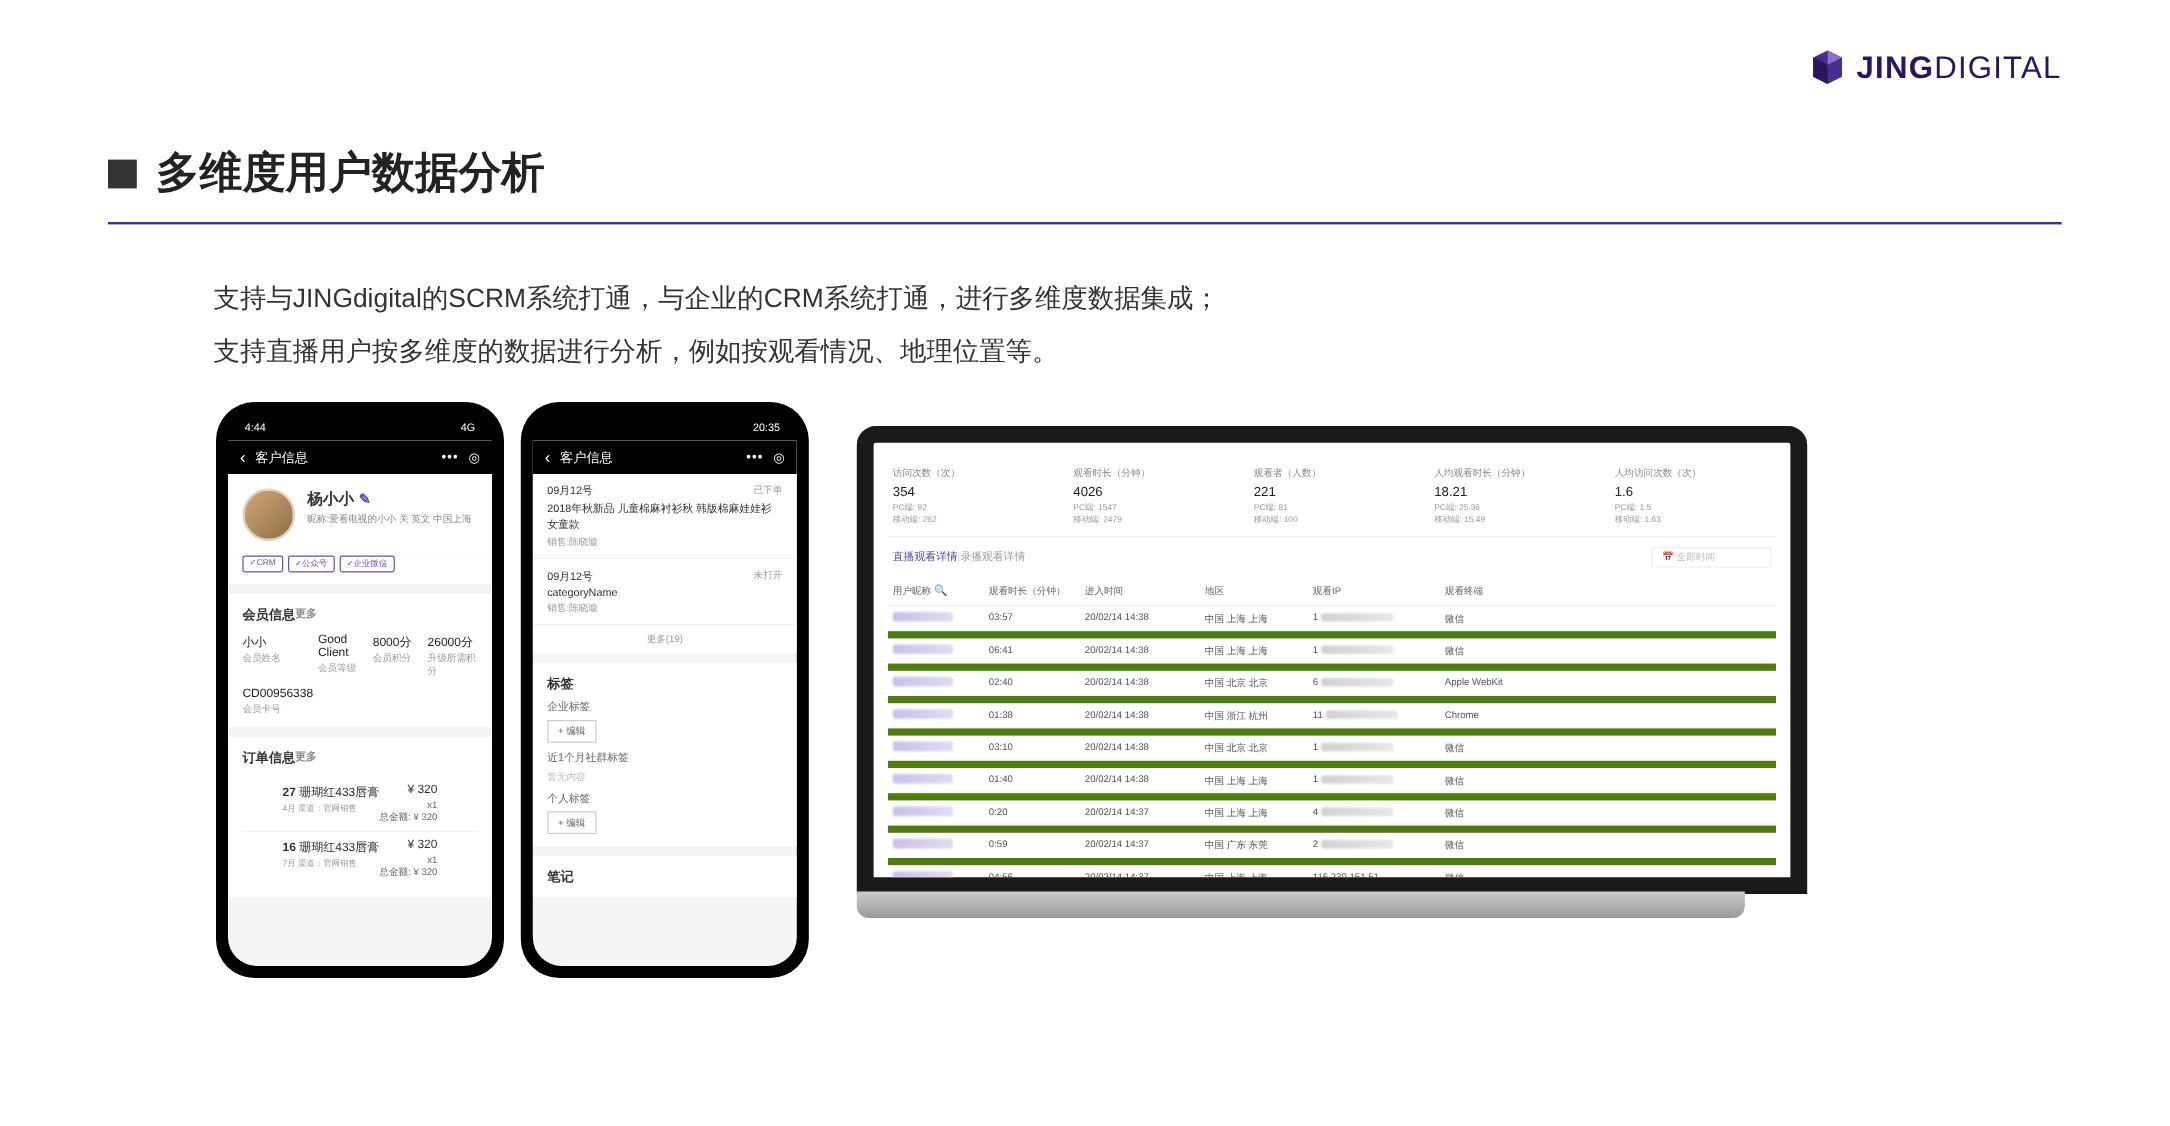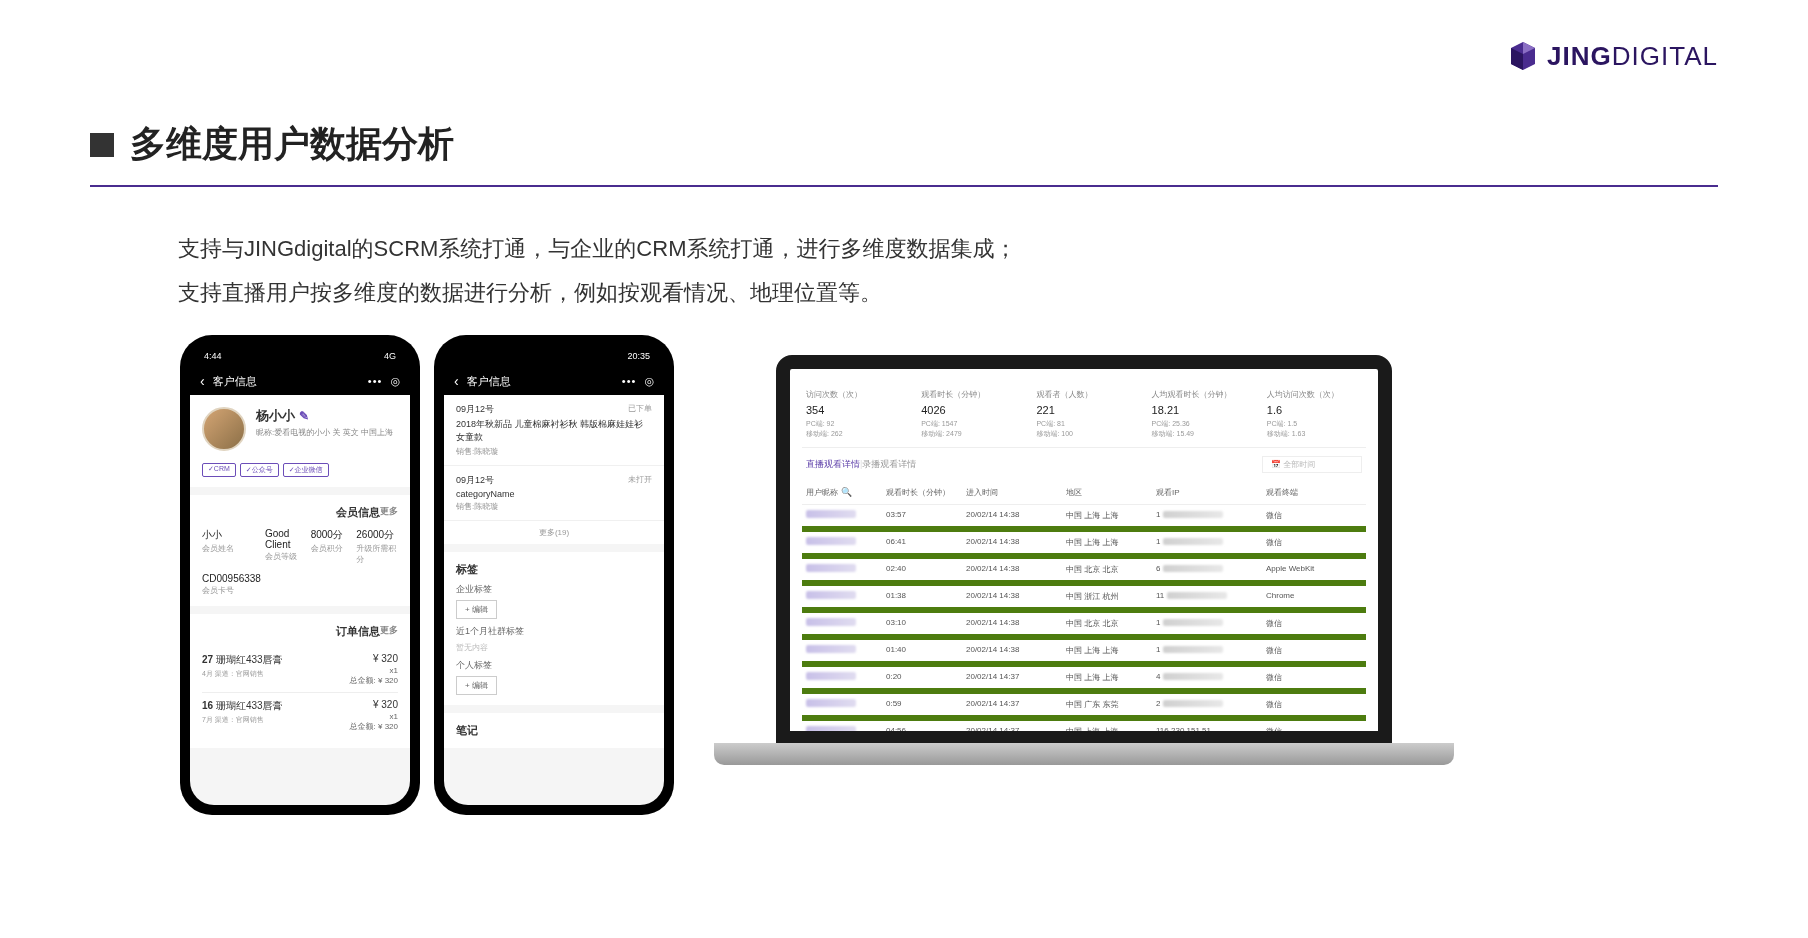--- a/index.html
+++ b/index.html
@@ -24,26 +24,26 @@
 .nav-bar .sp{flex:1}
 .nav-bar .dots{letter-spacing:1px}
 .p1-head{background:#fff;padding:12px;display:flex;gap:10px}
 .avatar{width:44px;height:44px;border-radius:50%;background:linear-gradient(135deg,#d4a574,#8b6f47);border:2px solid #e0d4c0}
 .p1-name{font-size:13px;font-weight:700;display:flex;align-items:center;gap:4px}
 .edit-icon{color:#6b4db8;font-size:12px}
 .p1-sub{font-size:8px;color:#888;margin-top:2px}
 .tags-row{display:flex;gap:4px;padding:0 12px 10px;background:#fff}
 .tag{border:1px solid #6b4db8;color:#6b4db8;font-size:7px;padding:1px 5px;border-radius:2px}
 .section{background:#fff;margin-top:8px;padding:10px 12px}
-.sec-head{display:flex;justify-content:flex-end;font-size:11px;font-weight:600;margin-bottom:8px}
+.sec-head{display:flex;justify-content:flex-start;font-size:11px;font-weight:600;margin-bottom:8px}
 .sec-head .more{font-size:9px;color:#888;font-weight:700}
 .info-grid{display:grid;grid-template-columns:1fr 1fr 1fr 1fr;gap:8px 4px}
 .info-item .val{font-size:10px;color:#222}
 .info-item .lbl{font-size:8px;color:#999;margin-top:1px}
-.order-row{display:flex;justify-content:space-between;align-items:flex-start;padding:6px 0;border-top:1px solid #eee}
+.order-row{display:flex;justify-content:center;align-items:flex-start;padding:6px 0;border-top:1px solid #eee}
 .order-row:first-of-type{border-top:none}
 .ord-name{font-size:10px}
 .ord-sub{font-size:7px;color:#999;margin-top:2px}
 .ord-price{font-size:10px;text-align:right}
 .ord-total{font-size:8px;color:#666;text-align:right;margin-top:2px}
 .p2-item{background:#fff;padding:8px 12px;border-bottom:1px solid #f0f0f0}
 .p2-row{display:flex;justify-content:space-between;font-size:9px}
 .p2-date{color:#333}
 .p2-status{color:#999;font-size:8px}
 .p2-title{font-size:9px;color:#333;margin-top:2px}
@@ -54,21 +54,21 @@
 .sub-h{font-size:9px;color:#666;margin:6px 0 4px}
 .btn-edit{border:1px solid #ccc;font-size:8px;padding:3px 8px;display:inline-block;color:#666}
 .empty-txt{font-size:8px;color:#bbb;margin:4px 0}
 .note-sec{background:#fff;margin-top:8px;padding:10px 12px;display:flex;gap:8px}
 .note-left{flex:1}
 .note-date{font-size:8px;color:#999}
 .note-title{font-size:10px;margin-top:2px}
 .note-sub{font-size:8px;color:#999;margin-top:1px}
 .note-img{width:44px;height:44px;background:linear-gradient(#e8e0d8,#d0c8c0);border:1px solid #ddd}
 .laptop{width:740px;height:430px;position:relative;margin-top:20px}
-.lap-screen{width:616px;height:390px;background:#fff;border:14px solid #1a1a1a;border-radius:16px 16px 0 0;margin:0 auto;padding:12px;font-size:9px;color:#333;overflow:hidden}
+.lap-screen{width:792px;height:390px;background:#fff;border:14px solid #1a1a1a;border-radius:16px 16px 0 0;margin:0 auto;padding:12px;font-size:9px;color:#333;overflow:hidden}
 .lap-base{width:740px;height:22px;background:linear-gradient(#ccc,#999);border-radius:0 0 10px 10px;margin-top:-2px}
 .stats-row{display:flex;gap:20px;padding:8px 4px;border-bottom:1px solid #eee}
 .stat-col{flex:1}
 .stat-lbl{font-size:8px;color:#888;margin-bottom:4px}
 .stat-val{font-size:11px;color:#222;font-weight:500}
 .stat-sub{font-size:7px;color:#999;margin-top:3px;line-height:1.4}
 .tabs-row{display:flex;padding:8px 4px;font-size:9px;align-items:center}
 .tab{color:#999}
 .tab.active{color:#5b3da8;font-weight:500}
 .tab-sep{color:#ddd}

